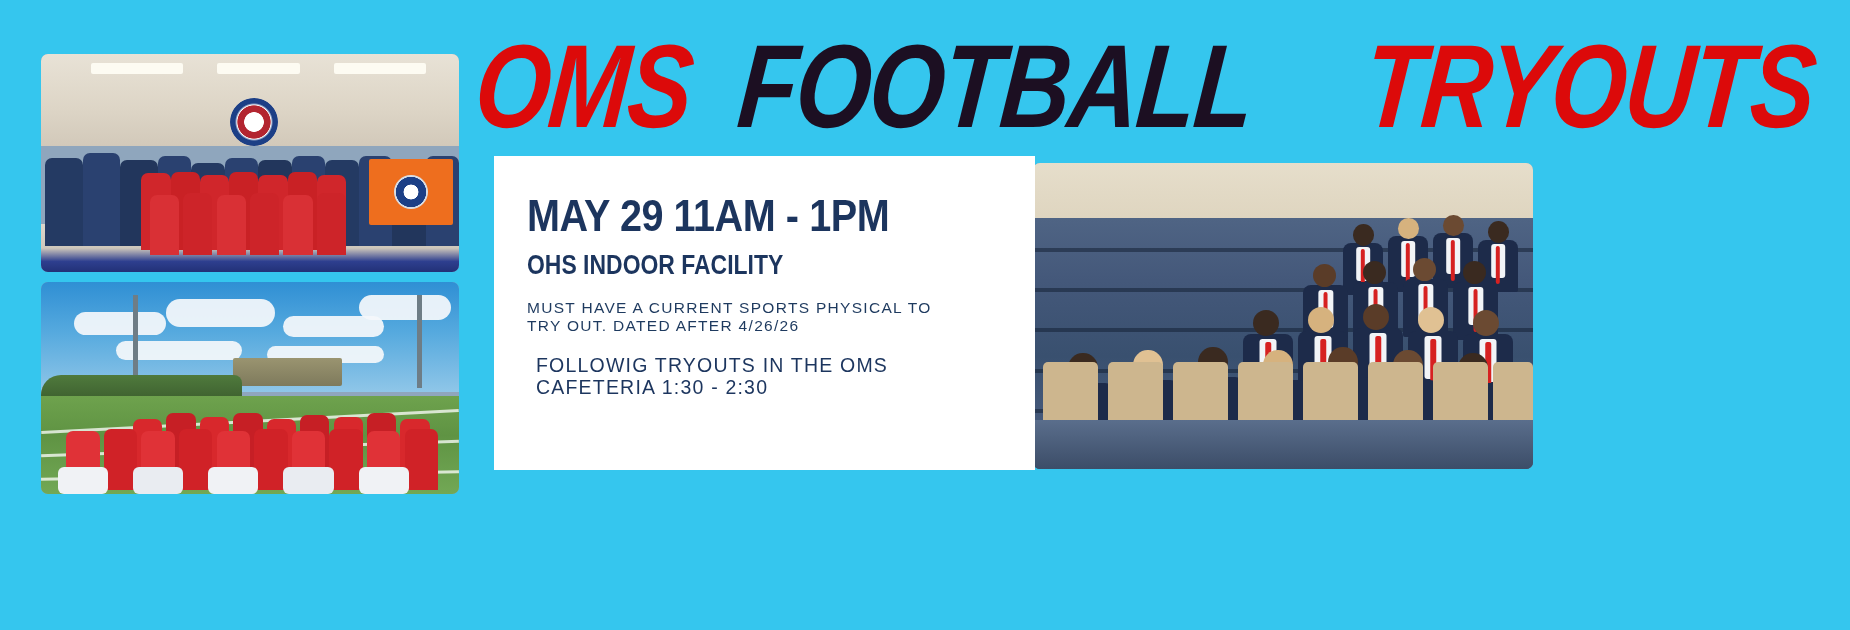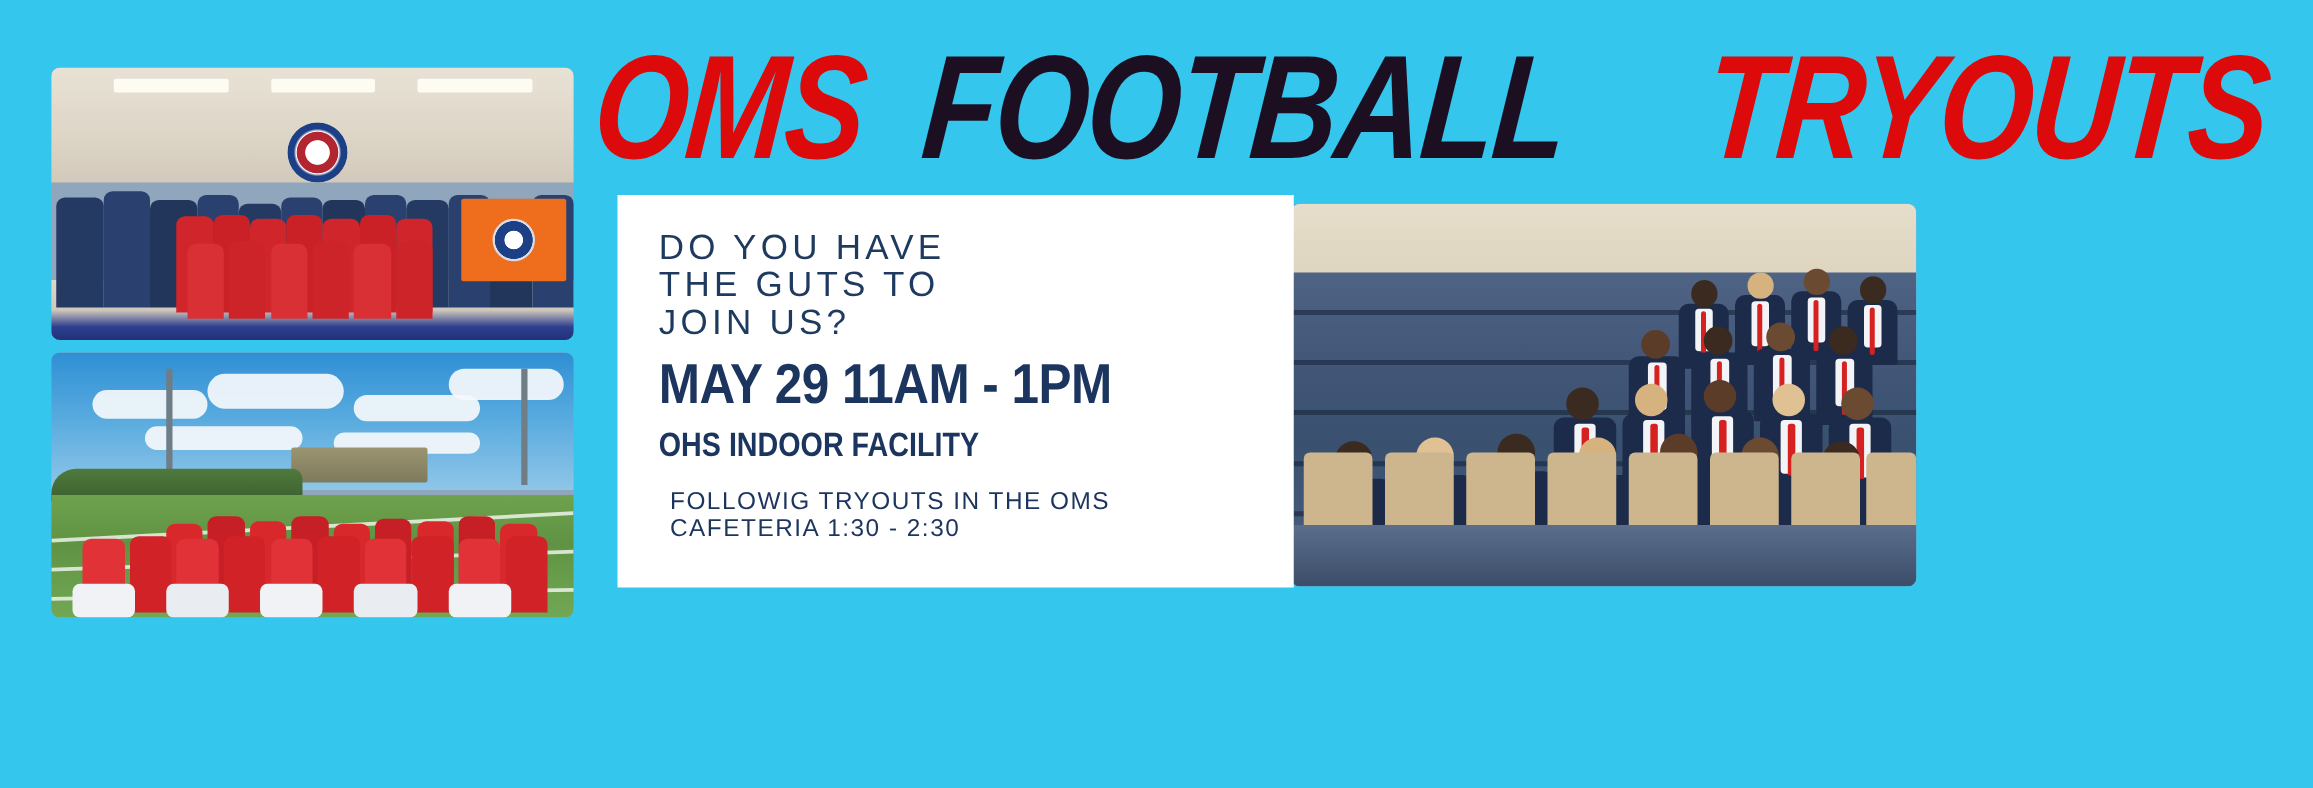--- a/index.html
+++ b/index.html
@@ -454,30 +454,29 @@
         <i style="left:80%;width:11%;height:100%;"></i>
         <i style="left:92%;width:8%;height:100%;"></i>
       </div>
       <div class="bench"></div>
     </div>
   </div>
 
   <div class="panel">
     <div class="panel-inner">
 
-      <div>
-        <div class="q-line">DO YOU HAVE</div>
-        <div class="q-line">THE GUTS TO</div>
-        <div class="q-line">JOIN US?</div>
-      </div>
 
       <div class="bigdate">MAY 29 11AM - 1PM</div>
 
       <div class="venue">OHS INDOOR FACILITY</div>
 
+      <div class="fineprint">
+        <div>MUST HAVE A CURRENT SPORTS PHYSICAL TO</div>
+        <div>TRY OUT. DATED AFTER 4/26/26</div>
+      </div>
 
       <div class="closing">
         <div>FOLLOWIG TRYOUTS IN THE OMS</div>
         <div>CAFETERIA 1:30 - 2:30</div>
       </div>
 
     </div>
   </div>
 
 </div>

